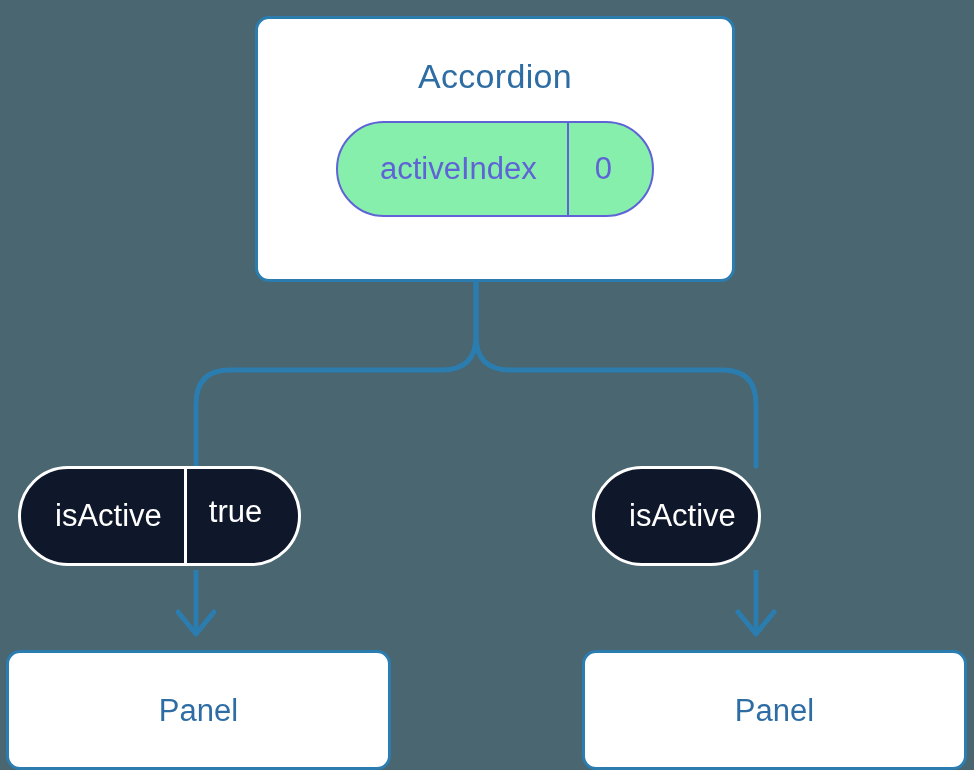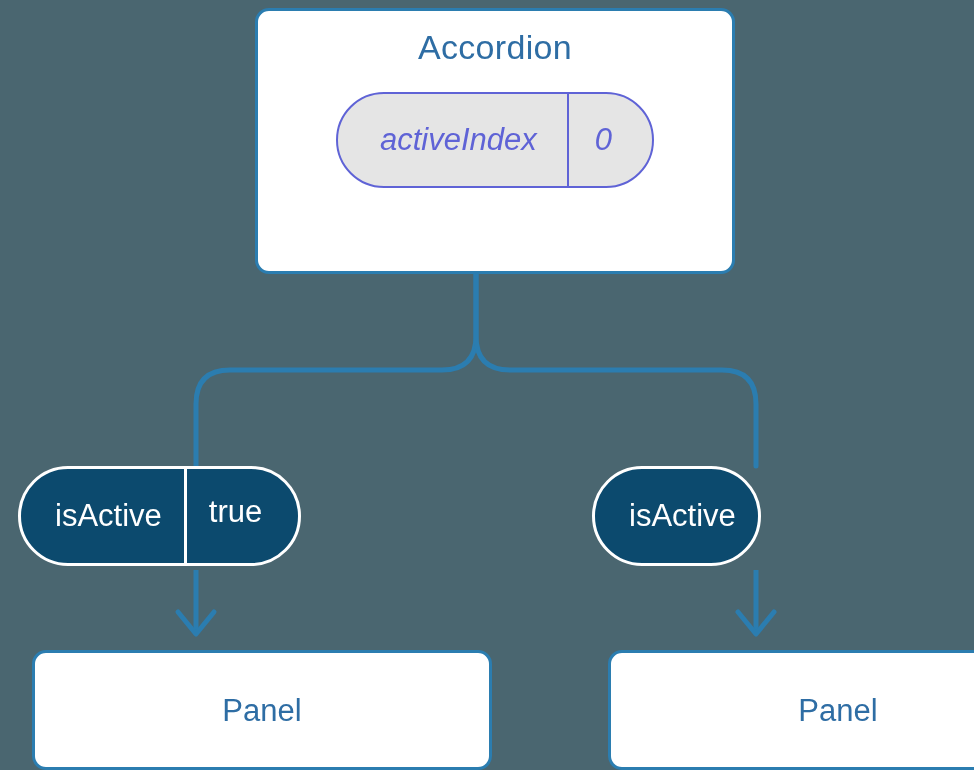--- a/index.html
+++ b/index.html
@@ -39,47 +39,46 @@
     border-radius: 14px;
     box-sizing: border-box;
     display: flex;
     flex-direction: column;
     align-items: center;
   }
 
   
   .node-accordion {
     left: 255px;
-    top: 8px;
+    top: 16px;
     width: 480px;
     height: 266px;
     justify-content: flex-start;
-    padding-top: 19px;
+    padding-top: 40px;
   }
   .node-title {
     color: #2e6da4;
     font-size: 34px;
     font-weight: 400;
     letter-spacing: 0.3px;
     line-height: 1;
     white-space: nowrap;
   }
 
   
   .pill-outline {
     margin-top: 28px;
     display: flex;
     align-items: stretch;
     border: 2px solid #5f63d6;
     border-radius: 999px;
     overflow: hidden;
     height: 96px;
-    background: #e5e5e5;
+    background: #86efac;
     box-sizing: border-box;
-    font-style: italic;
   }
   .pill-outline .pill-key {
     display: flex;
     align-items: center;
     justify-content: center;
     padding: 0 30px 0 42px;
     color: #5f63d6;
     font-size: 31px;
     white-space: nowrap;
   }
@@ -92,21 +91,21 @@
     font-size: 31px;
     border-left: 2px solid #5f63d6;
     white-space: nowrap;
   }
 
   
   .pill-filled {
     position: absolute;
     display: flex;
     align-items: stretch;
-    background: #0c4a6e;
+    background: #0f172a;
     border: 3px solid #ffffff;
     border-radius: 999px;
     height: 100px;
     box-sizing: border-box;
     overflow: hidden;
   }
   .pill-filled .pill-key {
     display: flex;
     align-items: center;
     justify-content: center;
@@ -123,24 +122,23 @@
     color: #ffffff;
     font-size: 31px;
     border-left: 3px solid #ffffff;
     white-space: nowrap;
   }
   .pill-left  { left: 18px;  top: 466px; }
   .pill-right { left: 592px; top: 466px; }
 
   
   .node-panel {
-    width: 460px;
+    width: 385px;
     height: 120px;
     justify-content: center;
-    margin-left: 26px;
   }
   .panel-left  { left: 6px;   top: 650px; }
   .panel-right { left: 582px; top: 650px; }
   .panel-label {
     color: #2e6da4;
     font-size: 31px;
     line-height: 1;
     white-space: nowrap;
   }
 </style>

